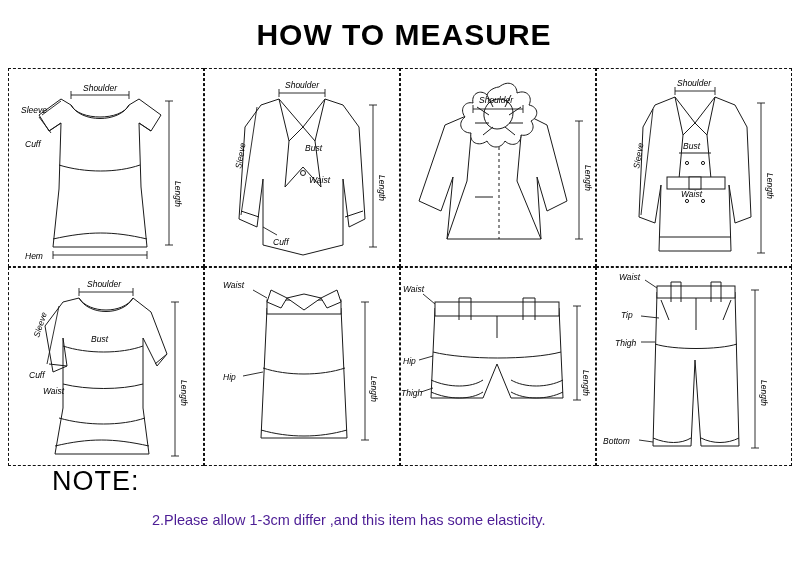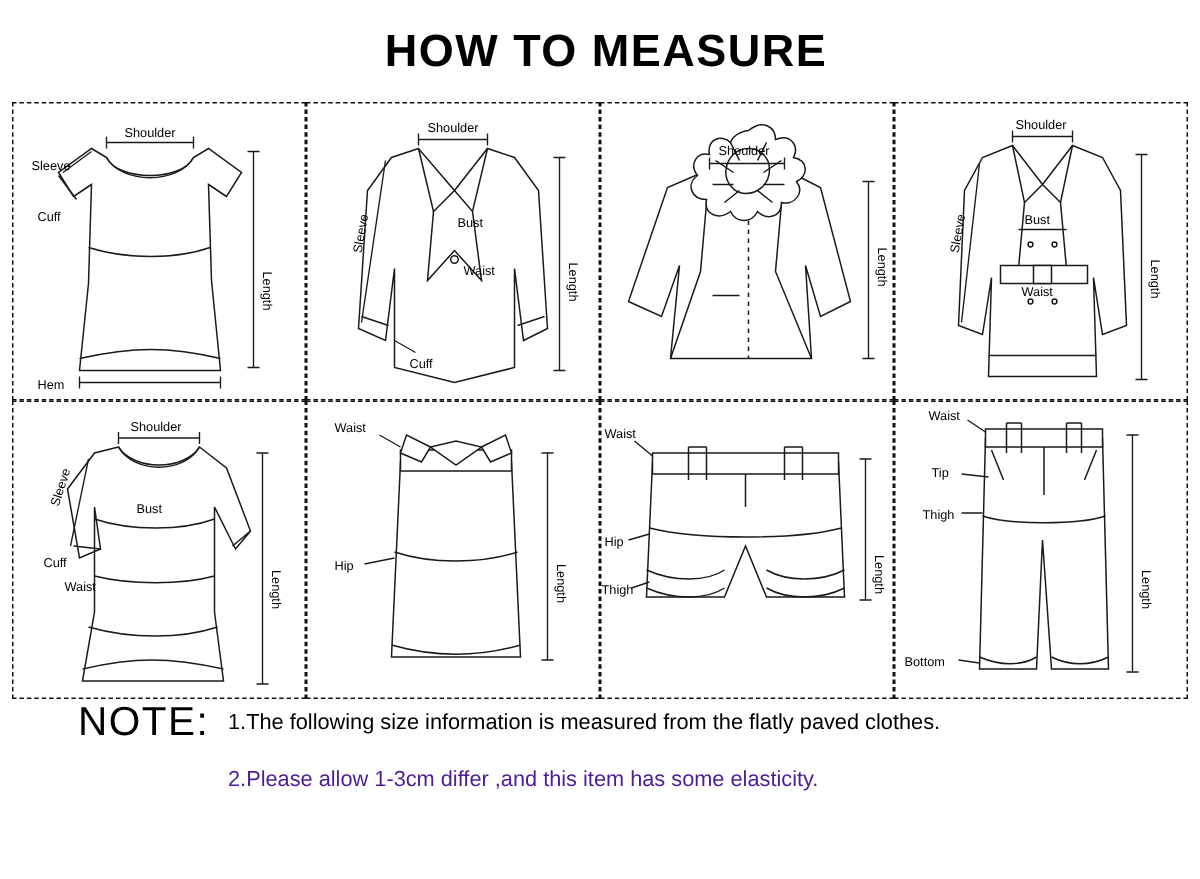--- a/index.html
+++ b/index.html
@@ -37,20 +37,21 @@
     top: 68px;
     left: 8px;
     width: 784px;
     height: 398px;
   }
   .panel {
     position: absolute;
     box-sizing: border-box;
     border: 1px dashed #111;
     overflow: hidden;
+    font-style: italic;
   }
   .p-r0 { top: 0; height: 199px; }
   .p-r1 { top: 199px; height: 199px; }
   .p-c0 { left: 0; width: 196px; }
   .p-c1 { left: 196px; width: 196px; }
   .p-c2 { left: 392px; width: 196px; }
   .p-c3 { left: 588px; width: 196px; }
 
   .panel svg { display: block; }
 
@@ -417,17 +418,16 @@
         <text class="lbl" x="18" y="78">Thigh</text>
         <text class="lbl" x="164" y="112" transform="rotate(90 164 112)">Length</text>
         <text class="lbl" x="6" y="176">Bottom</text>
       </svg>
     </div>
 
   </div>
 
   <div class="note-wrap">
     <div class="note-label">NOTE:</div>
-    <div class="note-line1">1.The following size information is measured from the flatly paved clothes.</div>
     <div class="note-line2">2.Please allow 1-3cm differ ,and this item has some elasticity.</div>
   </div>
 
 </div>
 
 </body></html>

